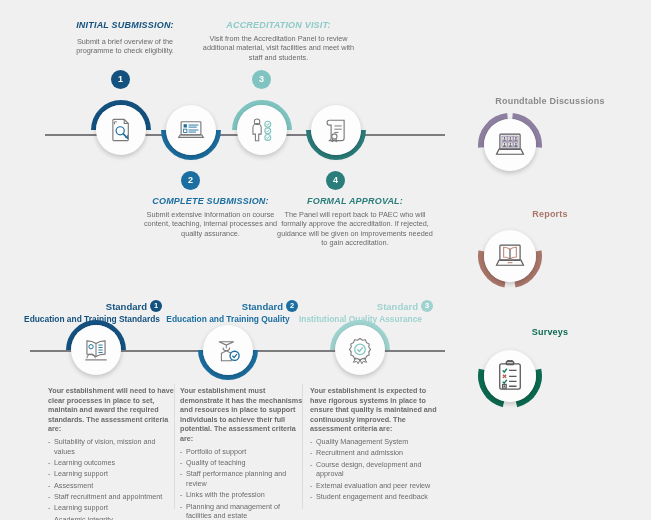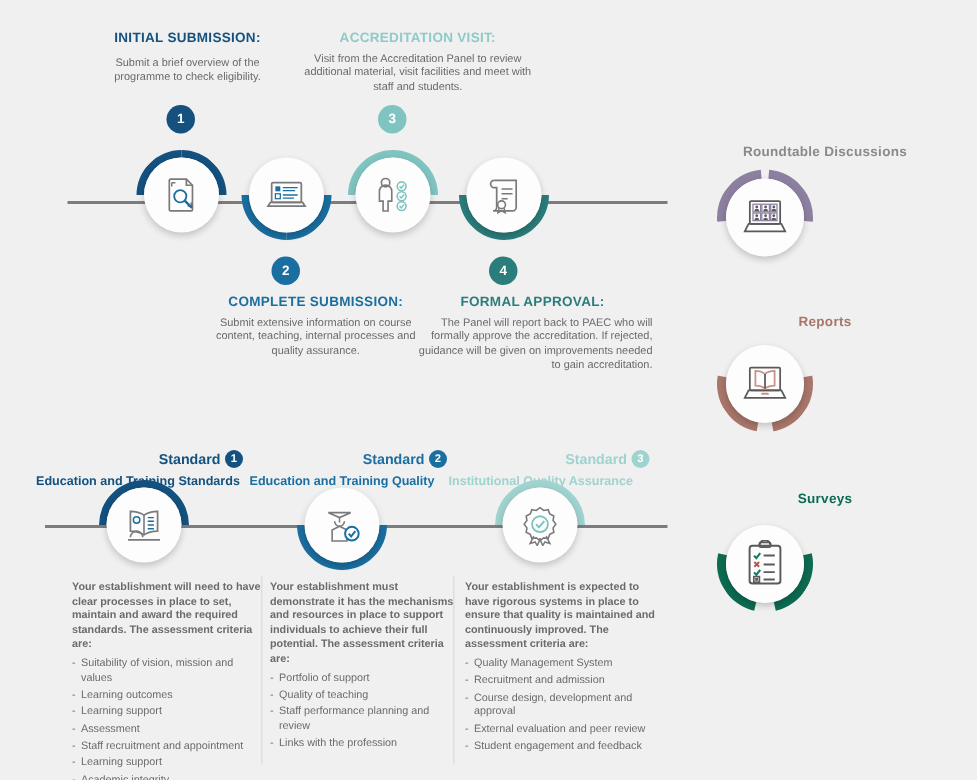--- a/index.html
+++ b/index.html
@@ -14,20 +14,21 @@
   .stage{position:absolute;inset:0;}
 
   
   .abs{position:absolute;}
 
   
   .step-head{
     font-size:9px;font-weight:bold;letter-spacing:.2px;
     text-align:center;line-height:11px;text-transform:uppercase;
     font-stretch:condensed;
+    font-style:italic;
   }
   .step-body{
     font-size:7.3px;line-height:9.4px;text-align:center;color:#6a6a6c;
   }
 
   
   .rail{
     position:absolute;height:1.6px;background:#7c7c7e;
   }
 
@@ -166,21 +167,21 @@
         <circle cx="14" cy="24" r="3.2" fill="none" stroke="#7a7a7c" stroke-width="1.3"></circle>
         <path d="M12 26.6 l-1 4 l3 -1.6 l3 1.6 l-1 -4" fill="none" stroke="#7a7a7c" stroke-width="1.2"></path>
       </svg>
     </div>
   </div>
   <div class="badge" style="left:326px;top:171px;width:19px;height:19px;background:#2a7d7b;">
     <span>4</span>
   </div>
   <div class="abs" style="left:275px;top:196px;width:160px;">
     <div class="step-head" style="color:#2a7d7b;">FORMAL APPROVAL:</div>
-    <div class="step-body" style="margin-top:3px;text-align:right;">The Panel will report back to PAEC who will formally approve the accreditation. If rejected, guidance will be given on improvements needed to gain accreditation.</div>
+    <div class="step-body" style="margin-top:3px;">The Panel will report back to PAEC who will formally approve the accreditation. If rejected, guidance will be given on improvements needed to gain accreditation.</div>
   </div>
 
   <div class="rail" style="left:30px;top:350px;width:415px;"></div>
 
   <div class="abs" style="left:22px;top:283px;width:140px;">
     <div class="std-title" style="color:#14517f;">
       <span>Standard</span><span class="std-badge" style="background:#14517f;">
           <span>1</span>
         </span>
     </div>
@@ -241,20 +242,21 @@
     </div>
   </div>
 
   <div class="abs" style="left:180px;top:386px;width:126px;">
     <div class="std-para">Your establishment must demonstrate it has the mechanisms and resources in place to support individuals to achieve their full potential. The assessment criteria are:</div>
     <ul class="std-list">
       <li>Portfolio of support</li>
       <li>Quality of teaching</li>
       <li>Staff performance planning and review</li>
       <li>Links with the profession</li>
+      <li>Planning and management of facilities and estate</li>
     </ul>
   </div>
 
   <div class="vdiv" style="left:302px;top:384px;height:125px;"></div>
 
   <div class="abs" style="left:288px;top:283px;width:145px;">
     <div class="std-title" style="color:#9fd3cf;">
       <span>Standard</span><span class="std-badge" style="background:#9fd3cf;">
           <span>3</span>
         </span>

